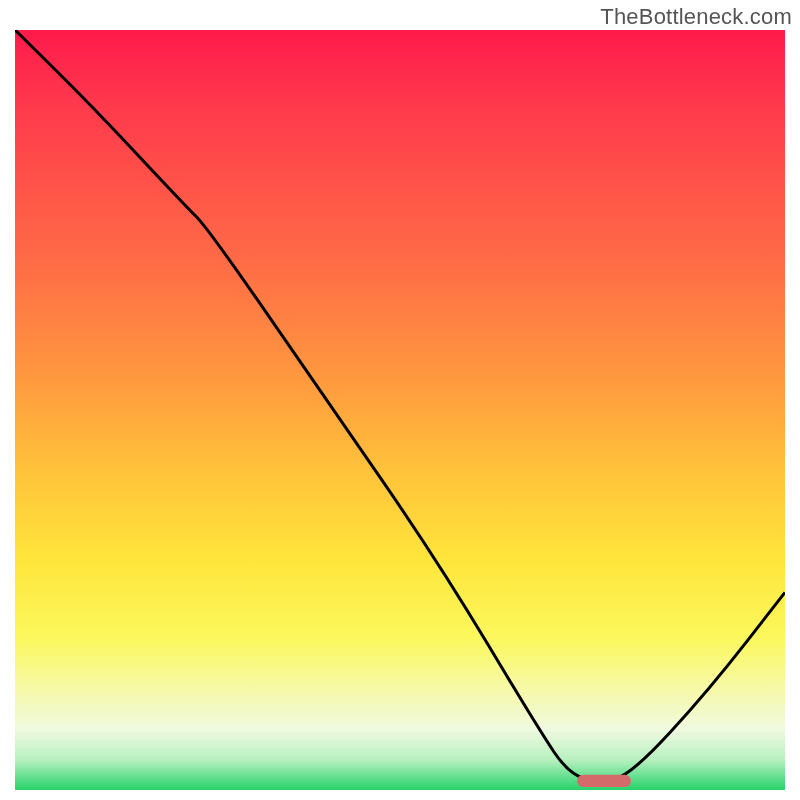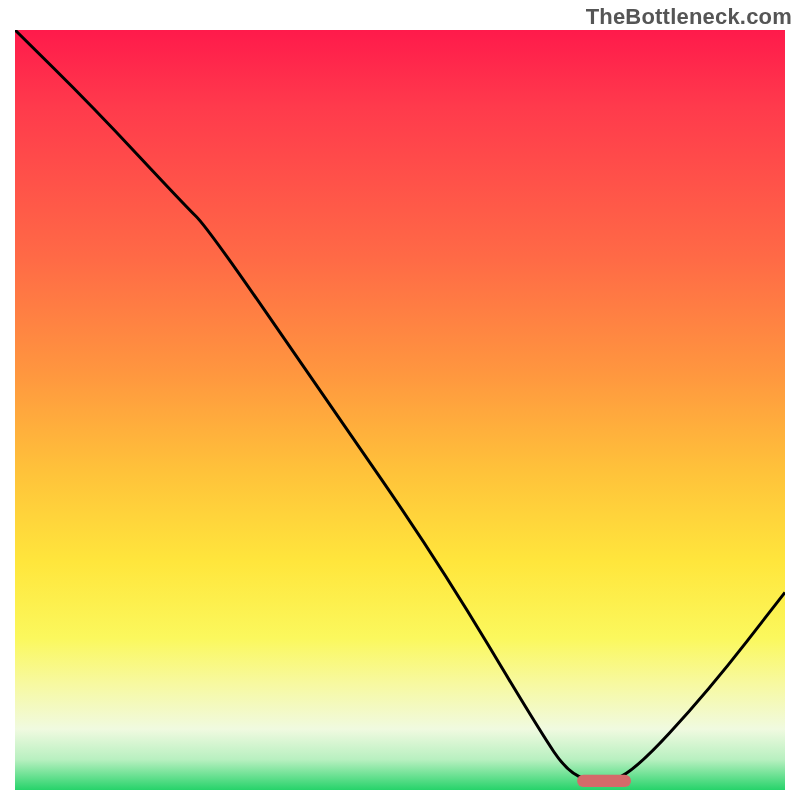--- a/index.html
+++ b/index.html
@@ -9,21 +9,21 @@
     background: #ffffff;
     font-family: Arial, Helvetica, sans-serif;
     position: relative;
     overflow: hidden;
   }
   .watermark {
     position: absolute;
     top: 4px;
     right: 8px;
     font-size: 22px;
-    font-weight: 700;
+    font-weight: 400;
     color: #555555;
     letter-spacing: 0.2px;
     text-align: center;
   }
   .plot {
     position: absolute;
     left: 15px;
     top: 30px;
     width: 770px;
     height: 760px;

